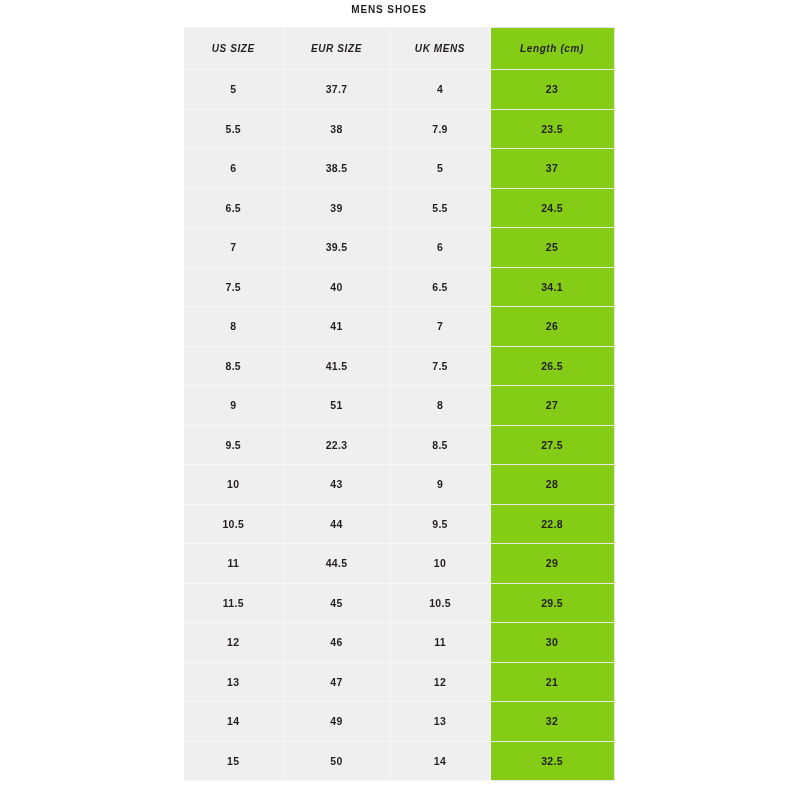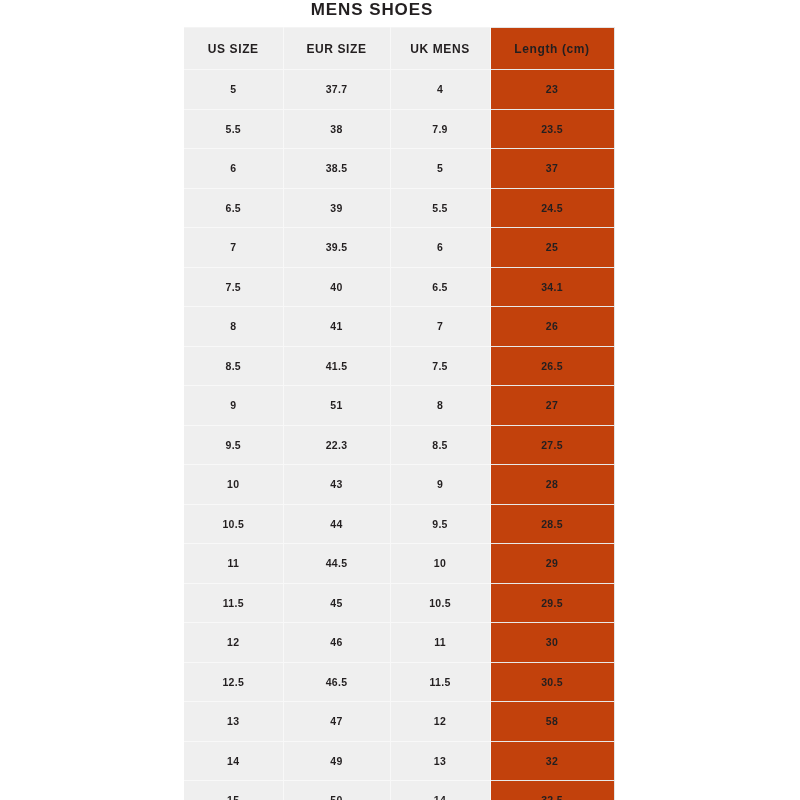--- a/index.html
+++ b/index.html
@@ -20,26 +20,26 @@
   .page {
     position: absolute;
     inset: 0;
     background: #ffffff;
   }
 
   
   .chart-title {
     position: absolute;
     top: 0px;
-    left: 0;
+    left: 17px;
     width: 744px;
     height: 20px;
     line-height: 20px;
     text-align: center;
-    font-size: 17px;
+    font-size: 10px;
     font-weight: bold;
     letter-spacing: 0.9px;
     color: #231f20;
     white-space: nowrap;
   }
 
   
   .size-table-wrap {
     position: absolute;
     left: 184px;
@@ -68,29 +68,30 @@
     text-align: center;
     vertical-align: middle;
     background: #efefef;
     border-bottom: 1px solid #f8f8f8;
     border-right: 1px solid #f8f8f8;
     letter-spacing: 0.3px;
     white-space: nowrap;
   }
 
   table.size-table th {
-    font-size: 12px;
+    font-size: 10px;
     letter-spacing: 0.6px;
     height: 41px;
+    font-style: italic;
   }
 
   
   table.size-table th.len,
   table.size-table td.len {
-    background: #c2410c;
+    background: #84cc16;
     border-bottom: 1px solid #e9e9e9;
     border-right: 1px solid #e4e4e4;
     border-left: 1px solid #e4e4e4;
     font-weight: bold;
   }
   table.size-table th.len {
     border-top: 1px solid #e4e4e4;
   }
 
   
@@ -185,51 +186,45 @@
           <tr>
             <td>10</td>
             <td>43</td>
             <td>9</td>
             <td class="len">28</td>
           </tr>
           <tr>
             <td>10.5</td>
             <td>44</td>
             <td>9.5</td>
-            <td class="len">28.5</td>
+            <td class="len">22.8</td>
           </tr>
           <tr>
             <td>11</td>
             <td>44.5</td>
             <td>10</td>
             <td class="len">29</td>
           </tr>
           <tr>
             <td>11.5</td>
             <td>45</td>
             <td>10.5</td>
             <td class="len">29.5</td>
           </tr>
           <tr>
             <td>12</td>
             <td>46</td>
             <td>11</td>
             <td class="len">30</td>
           </tr>
           <tr>
-            <td>12.5</td>
-            <td>46.5</td>
-            <td>11.5</td>
-            <td class="len">30.5</td>
-          </tr>
-          <tr>
             <td>13</td>
             <td>47</td>
             <td>12</td>
-            <td class="len">58</td>
+            <td class="len">21</td>
           </tr>
           <tr>
             <td>14</td>
             <td>49</td>
             <td>13</td>
             <td class="len">32</td>
           </tr>
           <tr>
             <td>15</td>
             <td>50</td>

